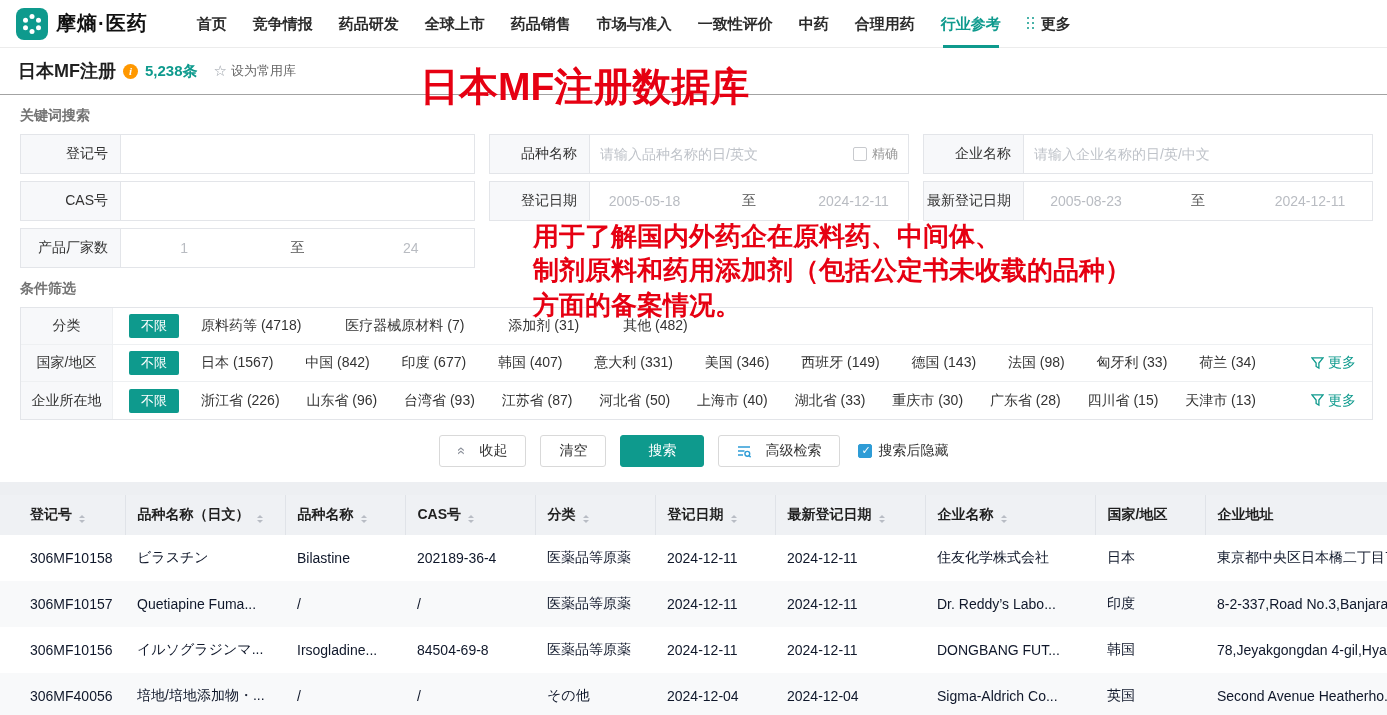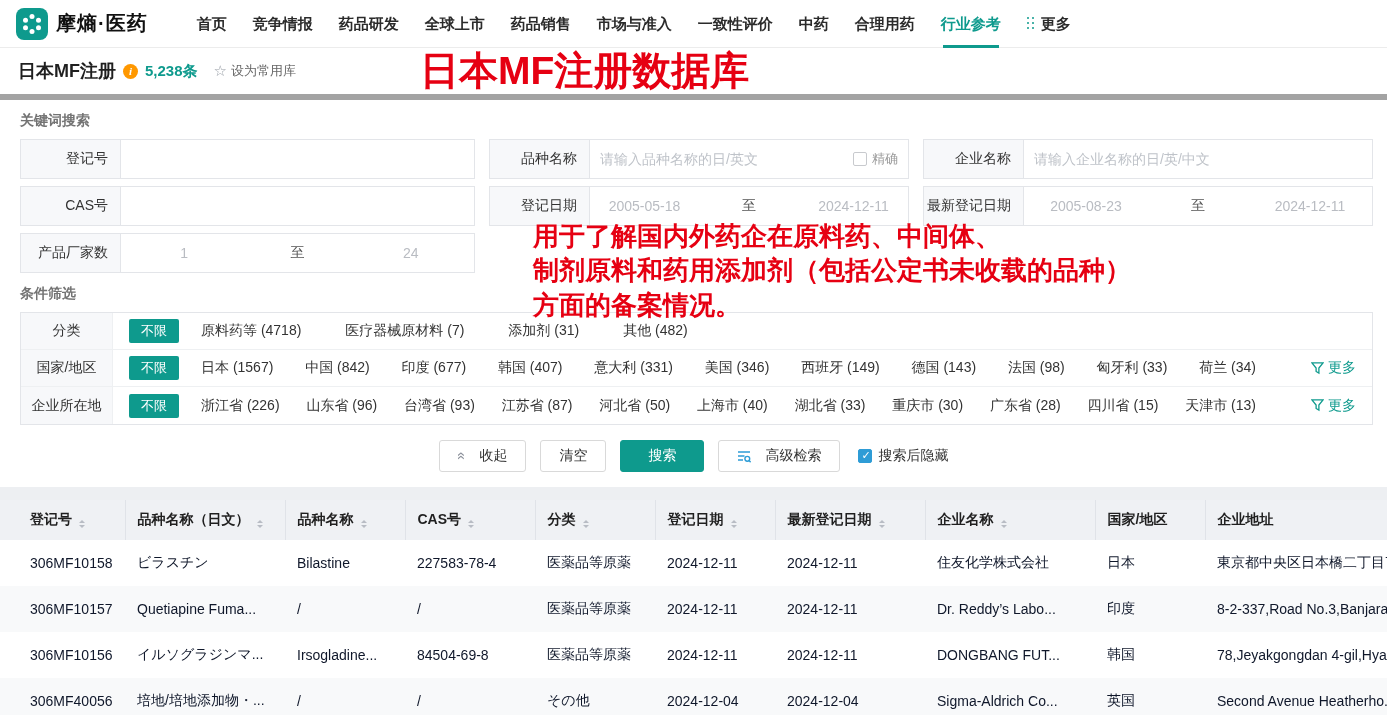--- a/index.html
+++ b/index.html
@@ -12,30 +12,30 @@
   .logo { display:flex; align-items:center; gap:8px; margin-right:36px; cursor:pointer; }
   .logo-text { font-size:20px; font-weight:bold; color:#111; letter-spacing:1px; }
   .nav-item { margin:0 13px; font-size:15px; font-weight:600; color:#2b2b2b; text-decoration:none; height:48px; line-height:48px; position:relative; cursor:pointer; white-space:nowrap; }
   .nav-item.active { color:#0e9a8d; }
   .nav-item.active::after { content:""; position:absolute; left:2px; right:2px; bottom:0; height:3px; background:#0e9a8d; }
   .nav-more { display:flex; align-items:center; }
   .grid-icon { display:inline-grid; grid-template-columns:repeat(2,4px); grid-auto-rows:4px; gap:1px 1px; margin-right:5px; }
   .grid-icon i { width:2.6px; height:2.6px; background:#0e9a8d; border-radius:50%; }
 
   
-  .page-header { display:flex; align-items:center; padding:11px 18px; background:#fff; border-bottom:6px solid #a3a3a3; }
+  .page-header { display:flex; align-items:center; padding:11px 18px; background:#fff; border-bottom:1px solid #a3a3a3; }
   .page-title { font-size:18px; font-weight:bold; color:#1f1f1f; }
   .info-icon { width:15px; height:15px; border-radius:50%; background:#ff9800; color:#fff; display:inline-flex; align-items:center; justify-content:center; margin:0 7px; cursor:pointer; }
   .info-icon::before { content:"i"; font-size:11px; font-weight:bold; font-style:italic; font-family:"Liberation Serif",serif; }
   .count { color:#0e9a8d; font-weight:bold; font-size:15px; }
   .fav { display:flex; align-items:center; gap:4px; margin-left:16px; color:#666; font-size:13px; cursor:pointer; }
   .star-icon::before { content:"☆"; font-size:15px; color:#9aa0a8; }
 
   
-  .annotation-title { position:absolute; left:420px; top:44px; font-size:39px; font-weight:bold; color:#e60012; z-index:10; white-space:nowrap; }
+  .annotation-title { position:absolute; left:420px; top:60px; font-size:39px; font-weight:bold; color:#e60012; z-index:10; white-space:nowrap; }
   .annotation-note { position:absolute; left:533px; top:219px; font-size:26px; font-weight:bold; color:#e60012; line-height:1.32; z-index:10; white-space:nowrap; }
 
   
   .section-label { font-size:14px; font-weight:bold; color:#737373; padding:12px 20px 9px; }
   .search-grid { display:grid; grid-template-columns:455px 420px 1fr; gap:7px 14px; padding:0 14px 0 20px; }
   .field { display:flex; height:40px; border:1px solid #e3e5e9; background:#fff; }
   .field-label { width:100px; background:#f7f8fa; border-right:1px solid #e3e5e9; display:flex; align-items:center; justify-content:flex-end; padding-right:12px; color:#333; flex-shrink:0; }
   .field-control { flex:1; display:flex; align-items:center; min-width:0;gap:28px; }
   .field-control input { border:none; outline:none; flex:1; min-width:0; padding:0 10px; font-size:14px; font-family:inherit; color:#333; background:transparent; }
   .field-control input::placeholder { color:#bfc3c9; }
@@ -320,21 +320,21 @@
         <th><span>企业名称</span><span class="sort-icon"></span></th>
         <th><span>国家/地区</span></th>
         <th><span>企业地址</span></th>
       </tr>
     </thead>
     <tbody>
       <tr>
         <td>306MF10158</td>
         <td>ビラスチン</td>
         <td>Bilastine</td>
-        <td>227583-78-4</td>
+        <td>202189-36-4</td>
         <td>医薬品等原薬</td>
         <td>2024-12-11</td>
         <td>2024-12-11</td>
         <td>住友化学株式会社</td>
         <td>日本</td>
         <td>東京都中央区日本橋二丁目7...</td>
       </tr>
       <tr>
         <td>306MF10157</td>
         <td>Quetiapine Fuma...</td>

